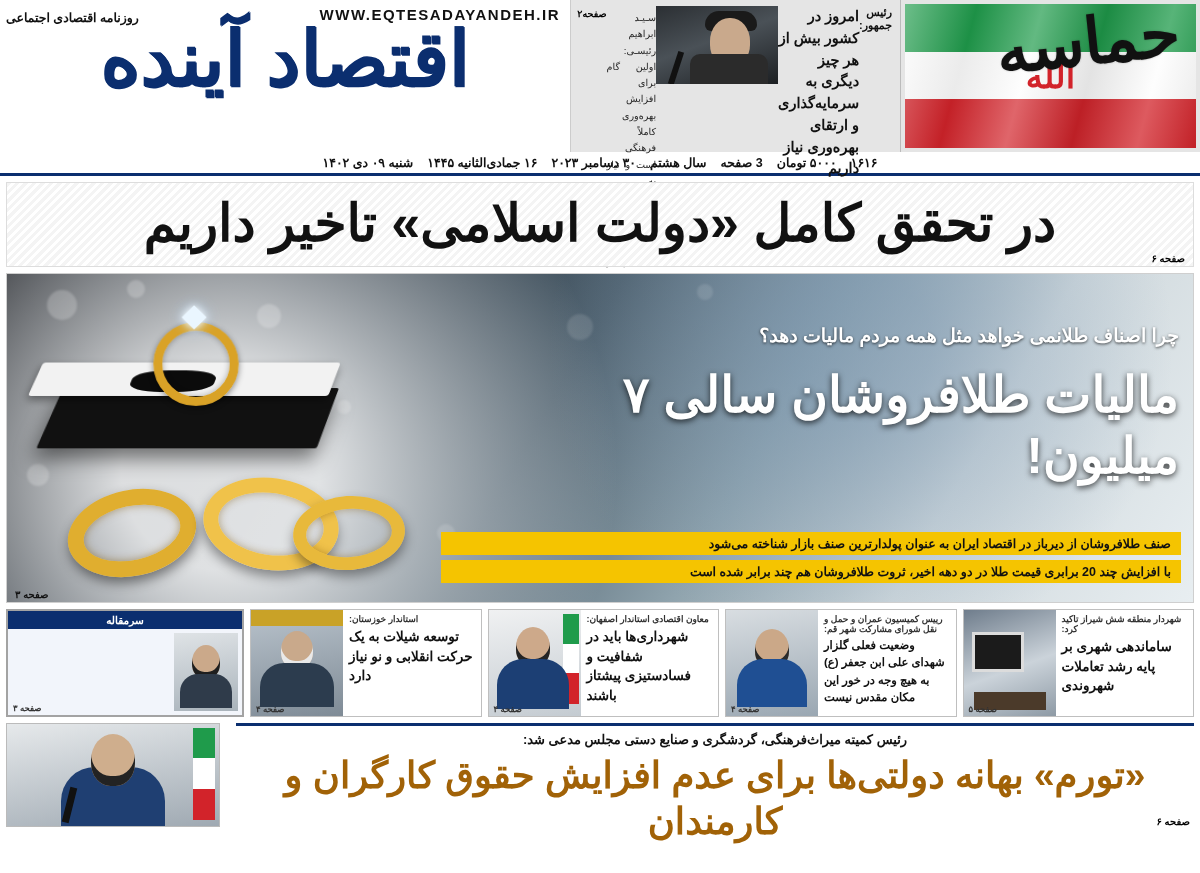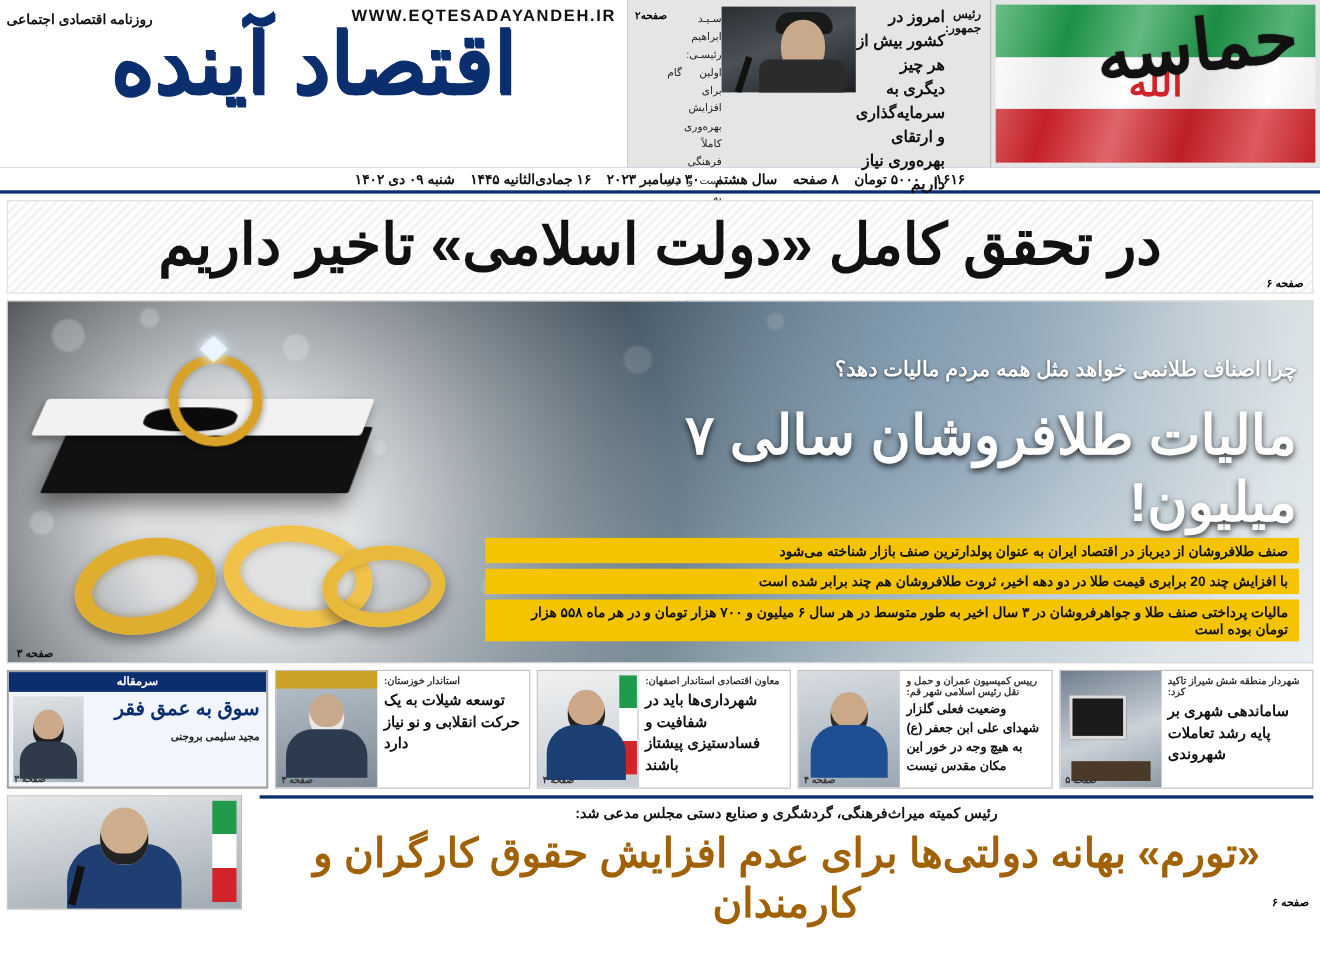--- a/index.html
+++ b/index.html
@@ -271,21 +271,21 @@
         <div class="logo-url">WWW.EQTESADAYANDEH.IR</div>
         <div class="logo-sub">روزنامه اقتصادی اجتماعی</div>
       </div>
       <div class="logo-main">اقتصاد آینده</div>
     </div>
   </div>
 
   <div class="datestrip">
     <span class="issue">۱۶۱۶</span>
     <span>۵۰۰۰ تومان</span>
-    <span>۸ صفحه</span>
+    <span>3 صفحه</span>
     <span>سال هشتم</span>
     <span>۳۰ دسامبر ۲۰۲۳</span>
     <span>۱۶ جمادی‌الثانیه ۱۴۴۵</span>
     <span>شنبه ۰۹ دی ۱۴۰۲</span>
   </div>
 
   <div class="lead">
     <div class="lead-title">در تحقق کامل «دولت اسلامی» تاخیر داریم</div>
     <div class="lead-page">صفحه ۶</div>
   </div>
@@ -312,39 +312,38 @@
     <div class="ring-c"></div>
 
     <div class="hero-text">
       <div class="hero-kicker">چرا اصناف طلانمی خواهد مثل همه مردم مالیات دهد؟</div>
       <div class="hero-title">مالیات طلافروشان سالی ۷ میلیون!</div>
     </div>
 
     <div class="hero-bullets">
       <span class="hl-item">صنف طلافروشان از دیرباز در اقتصاد ایران به عنوان پولدارترین صنف بازار شناخته می‌شود</span>
       <span class="hl-item">با افزایش چند 20 برابری قیمت طلا در دو دهه اخیر، ثروت طلافروشان هم چند برابر شده است</span>
-      <span class="hl-item">مالیات پرداختی صنف طلا و جواهرفروشان در ۳ سال اخیر به طور متوسط در هر سال ۶ میلیون و ۷۰۰ هزار تومان و در هر ماه ۵۵۸ هزار تومان بوده است</span>
     </div>
     <div class="hero-page">صفحه ۳</div>
   </div>
 
   <div class="briefs">
 
     <div class="brief">
       <div class="brief-txt">
         <div class="brief-kicker">شهردار منطقه شش شیراز تاکید کرد:</div>
         <div class="brief-title">ساماندهی شهری بر پایه رشد تعاملات شهروندی</div>
       </div>
       <div class="brief-photo ph-office"></div>
       <div class="brief-page">صفحه ۵</div>
     </div>
 
     <div class="brief">
       <div class="brief-txt">
-        <div class="brief-kicker">رییس کمیسیون عمران و حمل و نقل رئیس اسلامی شهر قم:</div>
+        <div class="brief-kicker">رییس کمیسیون عمران و حمل و نقل شورای مشارکت شهر قم:</div>
         <div class="brief-title sm">وضعیت فعلی گلزار شهدای علی ابن جعفر (ع) به هیچ وجه در خور این مکان مقدس نیست</div>
       </div>
       <div class="brief-photo ph-man-blue"></div>
       <div class="brief-page">صفحه ۴</div>
     </div>
 
     <div class="brief">
       <div class="brief-txt">
         <div class="brief-kicker">معاون اقتصادی استاندار اصفهان:</div>
         <div class="brief-title">شهرداری‌ها باید در شفافیت و فسادستیزی پیشتاز باشند</div>
@@ -361,24 +360,20 @@
         <div class="brief-title">توسعه شیلات به یک حرکت انقلابی و نو نیاز دارد</div>
       </div>
       <div class="brief-photo ph-podium">
         <div class="brief-banner"></div>
       </div>
       <div class="brief-page">صفحه ۴</div>
     </div>
 
     <div class="opinion">
       <div class="op-bar">سرمقاله</div>
-      <div class="op-txt">
-        <div class="op-title">سوق به عمق فقر</div>
-        <div class="op-author">مجید سلیمی بروجنی</div>
-      </div>
       <div class="op-photo"></div>
       <div class="op-page">صفحه ۳</div>
     </div>
   </div>
 
   <div class="bottom">
     <div class="bottom-main">
       <div class="bottom-kicker">رئیس کمیته میراث‌فرهنگی، گردشگری و صنایع دستی مجلس مدعی شد:</div>
       <div class="bottom-title">«تورم» بهانه دولتی‌ها برای عدم افزایش حقوق کارگران و کارمندان</div>
       <div class="bottom-page">صفحه ۶</div>

